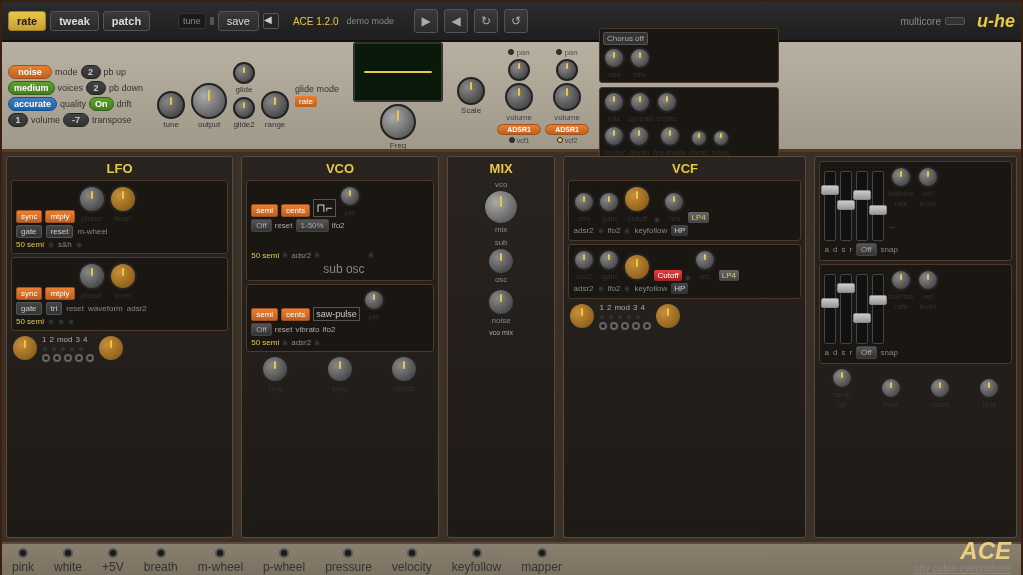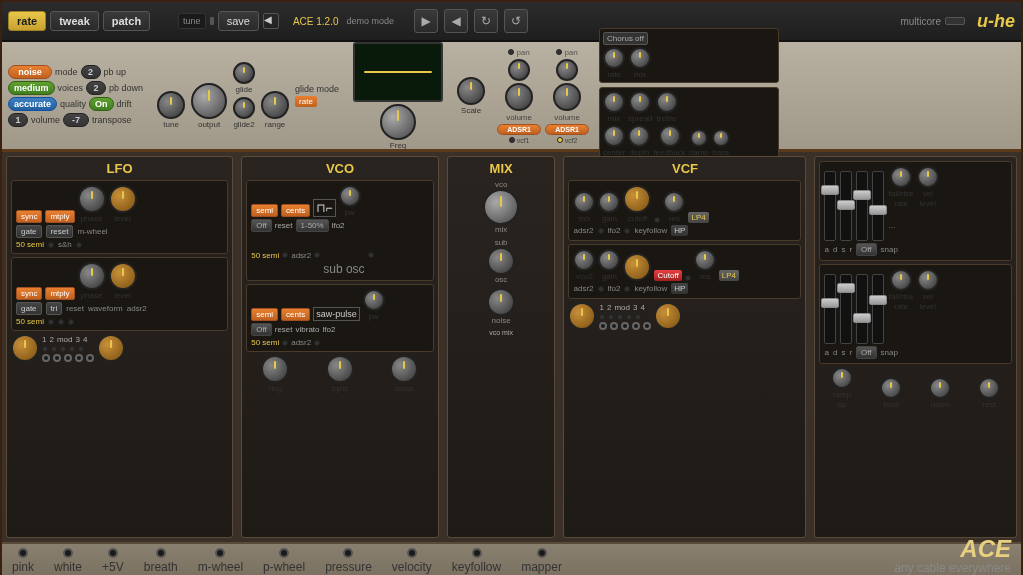--- a/index.html
+++ b/index.html
@@ -305,22 +305,23 @@
       text-align: right;
     }
     .ace-brand-title {
       font-size: 24px;
       font-style: italic;
       color: #e8d080;
       font-weight: bold;
       line-height: 1;
     }
     .ace-brand-sub {
-      font-size: 12px;
+      font-size: 10px;
       color: #888;
+      text-decoration: underline;
     }
     .rev-text {
       font-size: 8px;
       color: #888;
       text-align: right;
     }
 
     .chorus-panel, .delay-panel {
       background: #1a1612;
       border: 1px solid #4a3a2a;

